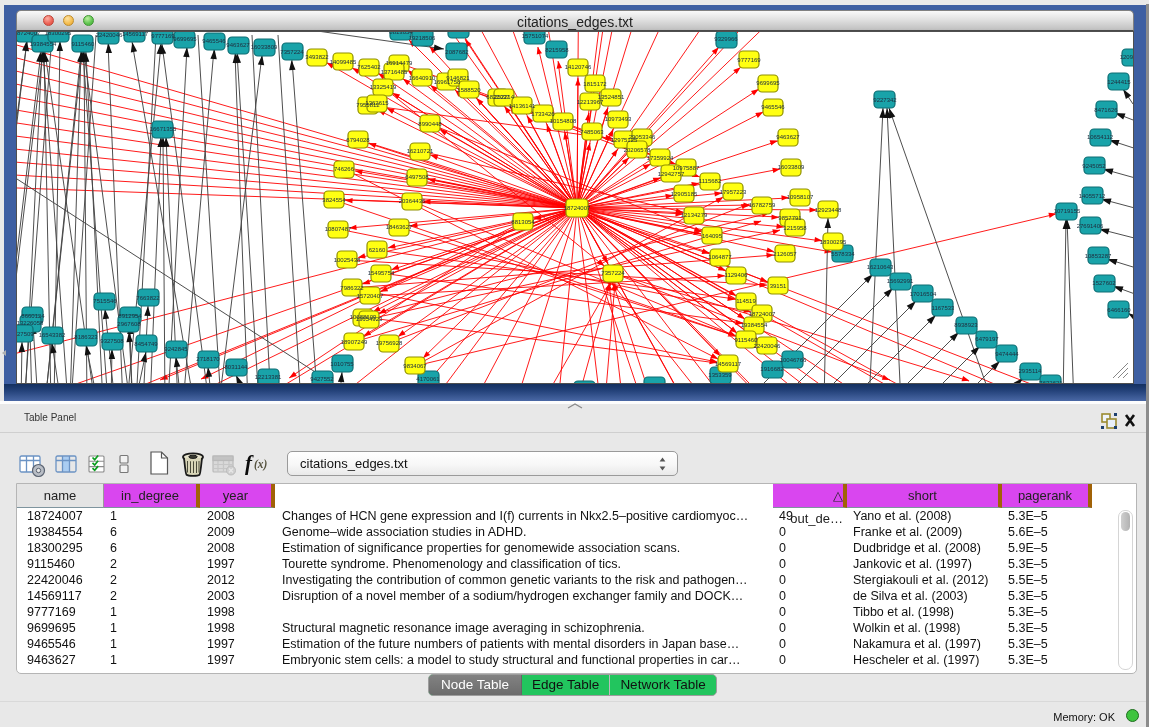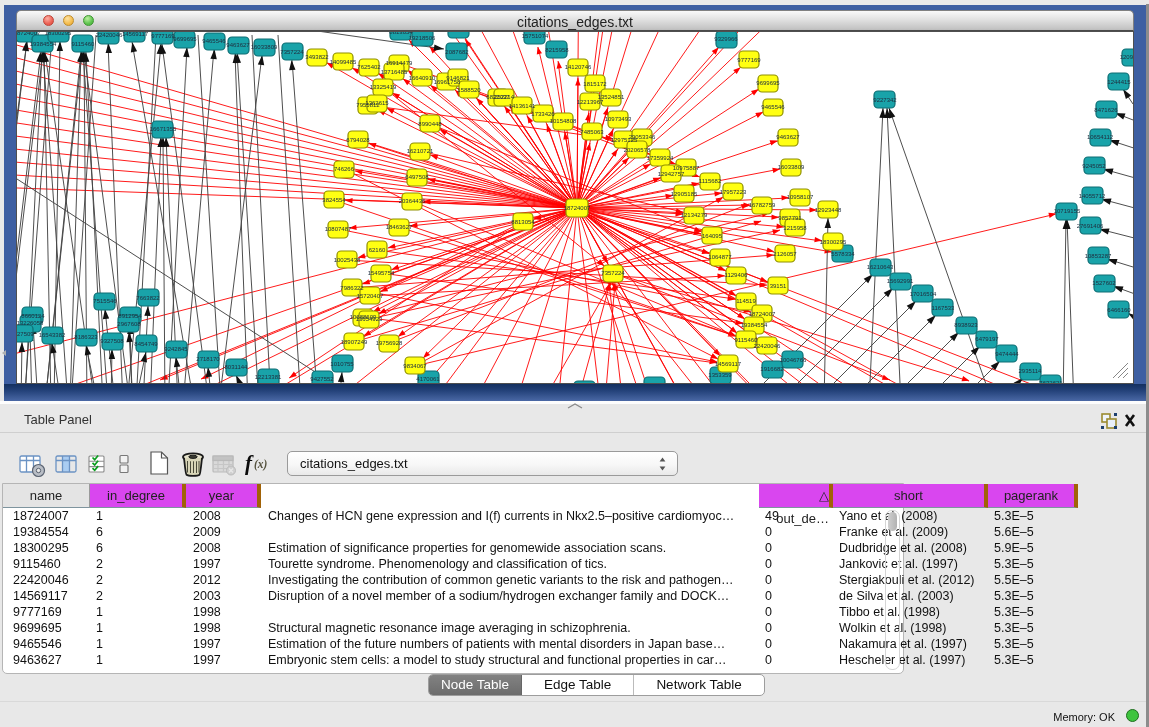--- a/index.html
+++ b/index.html
@@ -10,39 +10,39 @@
 #deskwhiteline{position:absolute;left:0;top:401px;width:1149px;height:3px;background:#fdfdfd}
 
 #win{position:absolute;left:16px;top:10px;width:1118px;height:374px}
 #titlebar{position:absolute;left:0;top:0;width:1118px;height:21px;border-radius:5px 5px 0 0;
   background:linear-gradient(#f9f9f9,#dedede 50%,#c6c6c6 90%,#bdbdbd);border:1px solid #808080;border-bottom:1px solid #4a4a4a}
 #title{position:absolute;left:0;top:3px;width:100%;text-align:center;font-size:14px;color:#222}
 .tl{position:absolute;top:4.5px;width:11px;height:11px;border-radius:50%}
 
 
 #panel{position:absolute;left:0;top:404px;width:1149px;height:323px;background:#e8e8e8}
-#ptitle{position:absolute;left:24px;top:8px;font-size:13px;color:#333}
+#ptitle{position:absolute;left:24px;top:8px;font-size:10px;color:#333}
 #pline{position:absolute;left:0;top:28px;width:1149px;height:1px;background:#cfcfcf}
 #dropdown{position:absolute;left:287px;top:47px;width:391px;height:25px;background:linear-gradient(#ffffff,#f7f7f7 55%,#e9e9e9);border:1px solid #9a9a9a;border-radius:5px;
   font-size:13px;color:#111;line-height:23px;padding-left:12px}
-#tbl{position:absolute;left:2px;top:79px;width:902px;height:191px;background:#fff;border:1px solid #b5b5b5;border-radius:0 0 5px 5px}
+#tbl{position:absolute;left:16px;top:79px;width:1121px;height:191px;background:#fff;border:1px solid #b5b5b5;border-radius:0 0 5px 5px}
 .hc{position:absolute;top:0;height:24px;background:#d946ef;border-right:4px solid #a16207;border-bottom:1px solid #7e949e;
   font-size:13px;color:#222;text-align:center;line-height:23px}
 #hdr0{left:0;width:87px;background:#e4e4e4;border-right:1px solid #9a9a9a}
 #hdr1{left:87px;width:96px} #hdr2{left:183px;width:75px} #hdr3{left:258px;width:498px}
 #hdr4{left:756px;width:74px;text-align:right;padding-left:6px} #hdr5{left:830px;width:155px} #hdr6{left:985px;width:90px}
 #rows{position:absolute;left:0;top:24px;width:1119px}
 .tr{position:relative;height:16px;font-size:12.5px;color:#111;white-space:nowrap}
 .tr div{position:absolute;top:1px}
 .c0{left:10px} .c1{left:93px} .c2{left:190px} .c3{left:265px} .c4{left:762px} .c5{left:836px} .c6{left:991px}
 #sbar{position:absolute;right:3px;top:26px;width:15px;height:160px;border:1px solid #d5d5d5;border-radius:7px}
 #sthumb{position:absolute;right:6px;top:28px;width:9px;height:19px;background:linear-gradient(90deg,#cfcfcf,#b2b2b2);border-radius:5px}
 
-#tabs{position:absolute;left:428px;top:270px;height:22px;border:1px solid #9d9d9d;border-radius:5px;background:#ffffff;font-size:13.5px}
-.tab{float:left;height:20px;line-height:20px;padding:0 22px;color:#111}
+#tabs{position:absolute;left:428px;top:270px;height:22px;border:1px solid #9d9d9d;border-radius:5px;background:#22c55e;font-size:13.5px}
+.tab{float:left;height:20px;line-height:20px;padding:0 10px;color:#111}
 #tab0{background:linear-gradient(#828282,#6c6c6c);color:#fff;border-radius:4px 0 0 4px;border-right:1px solid #666;padding:0 12px}
 #tab2{border-left:1px solid #bbb}
 #statusline{position:absolute;left:0;top:297px;width:1149px;height:1px;background:#d9d9d9}
 #mem{position:absolute;right:34px;top:307px;font-size:11px;color:#111}
 #memdot{position:absolute;right:10px;top:305px;width:13px;height:13px;border-radius:50%;background:#3ec43e;border:1.5px solid #1e6e1e}
 #redge{position:absolute;right:0;top:4px;width:3px;height:723px;background:#8c8c8c}
 </style></head><body>
 <div id="root">
 <div id="desk"></div>
     <div id="deskblue"></div>
@@ -428,20 +428,21 @@
             <div class="c2">2008</div>
             <div class="c3">Changes of HCN gene expression and I(f) currents in Nkx2.5–positive cardiomyoc…</div>
             <div class="c4">49</div>
             <div class="c5">Yano et al. (2008)</div>
             <div class="c6">5.3E–5</div>
           </div>
           <div class="tr">
             <div class="c0">19384554</div>
             <div class="c1">6</div>
             <div class="c2">2009</div>
+            <div class="c3">Genome–wide association studies in ADHD.</div>
             <div class="c4">0</div>
             <div class="c5">Franke et al. (2009)</div>
             <div class="c6">5.6E–5</div>
           </div>
           <div class="tr">
             <div class="c0">18300295</div>
             <div class="c1">6</div>
             <div class="c2">2008</div>
             <div class="c3">Estimation of significance properties for genomewide association scans.</div>
             <div class="c4">0</div>

